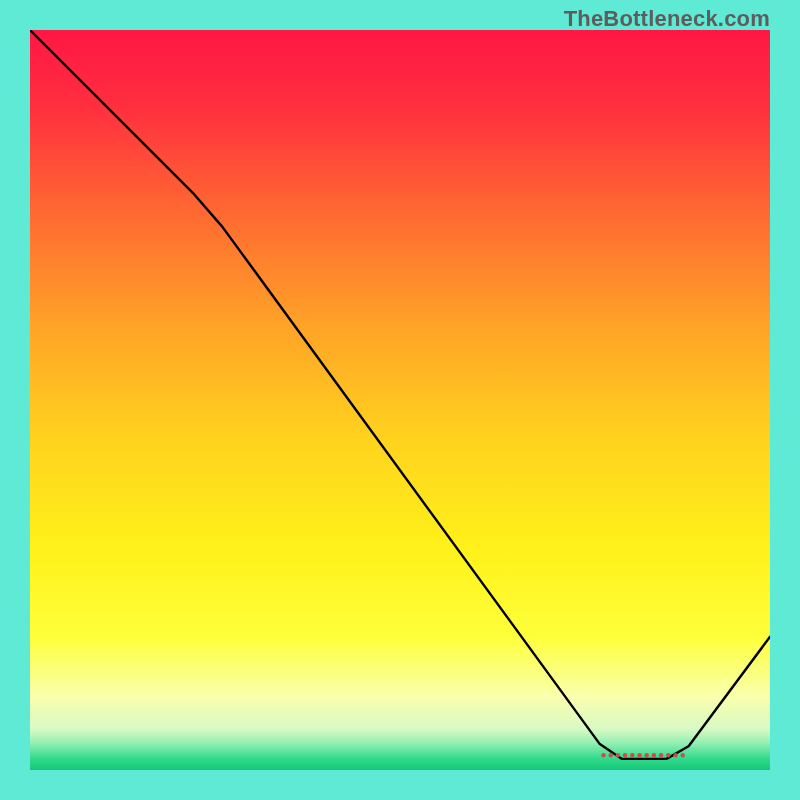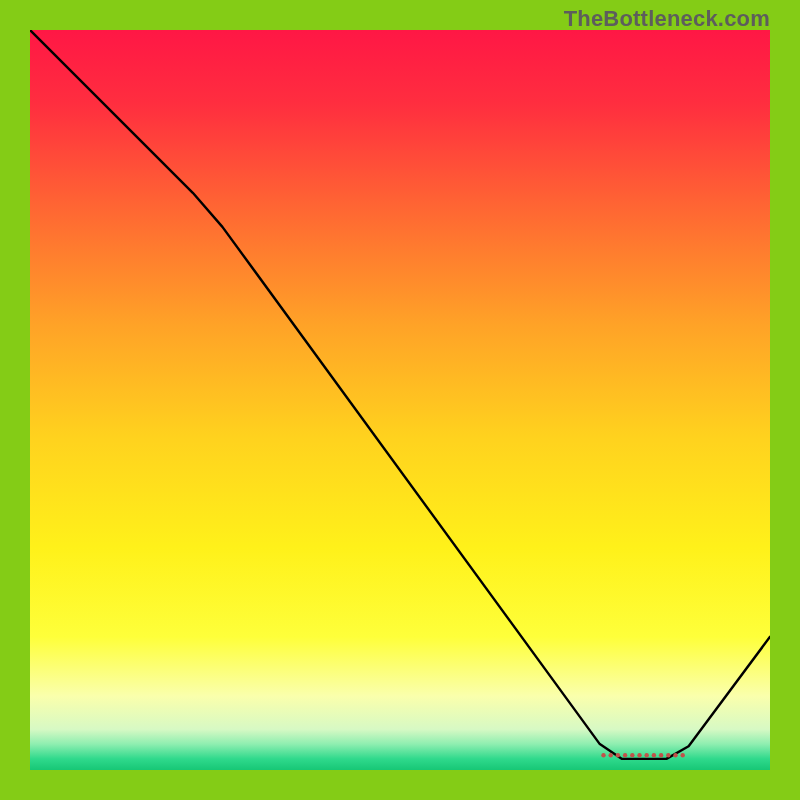--- a/index.html
+++ b/index.html
@@ -7,21 +7,21 @@
     padding: 0;
     width: 800px;
     height: 800px;
     background: #000;
     overflow: hidden;
     font-family: Arial, Helvetica, sans-serif;
   }
   .frame {
     position: absolute;
     inset: 0;
-    background: #84cc16;
+    background: #5eead4;
   }
   .plot {
     position: absolute;
     left: 30px;
     top: 30px;
     width: 740px;
     height: 740px;
     overflow: hidden;
   }
   .attribution {

